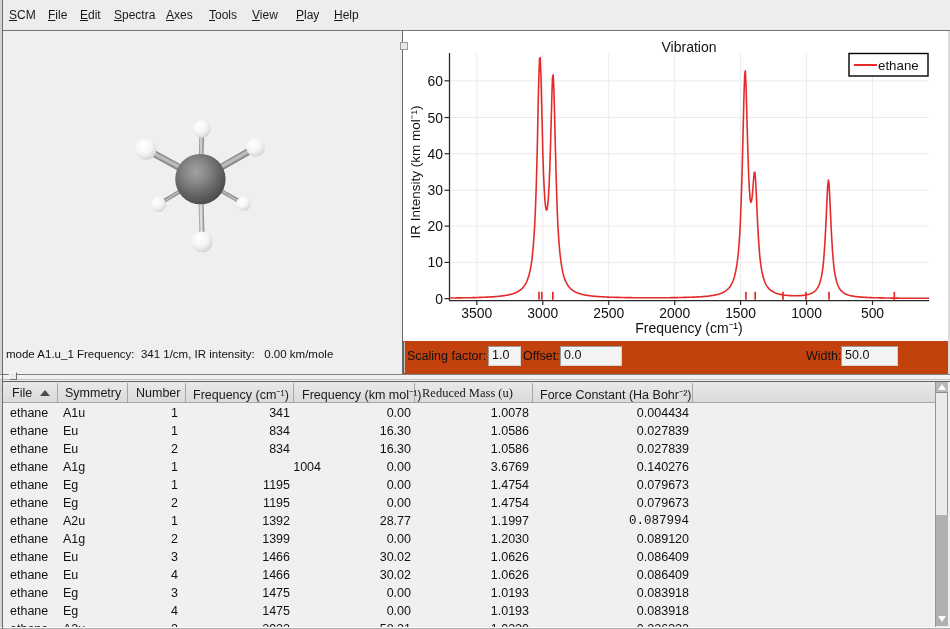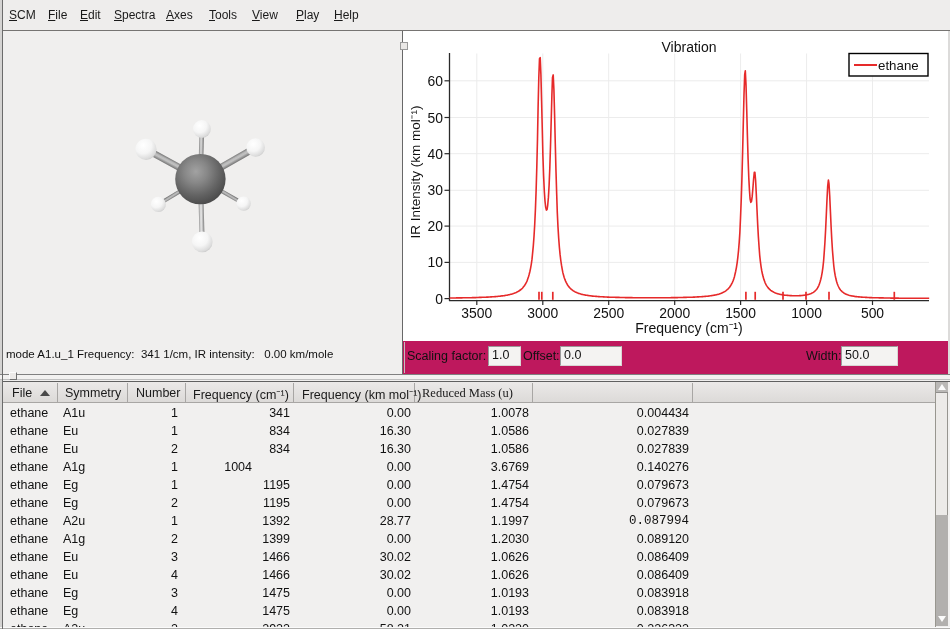--- a/index.html
+++ b/index.html
@@ -156,21 +156,21 @@
 <line x1="806.0" y1="291.8" x2="806.0" y2="299.8" stroke="#e62a2a" stroke-width="1.7"></line>
 <line x1="829.0" y1="291.8" x2="829.0" y2="299.8" stroke="#e62a2a" stroke-width="1.7"></line>
 <line x1="894.3" y1="291.8" x2="894.3" y2="299.8" stroke="#e62a2a" stroke-width="1.7"></line>
 <path d="M449.6,298.0 L450.3,298.0 L451.0,298.0 L451.7,298.0 L452.4,298.0 L453.1,298.0 L453.7,298.0 L454.4,298.0 L455.1,298.0 L455.8,298.0 L456.5,297.9 L457.2,297.9 L457.9,297.9 L458.5,297.9 L459.2,297.9 L459.9,297.9 L460.6,297.9 L461.3,297.9 L462.0,297.9 L462.7,297.8 L463.4,297.8 L464.0,297.8 L464.7,297.8 L465.4,297.8 L466.1,297.8 L466.8,297.8 L467.5,297.8 L468.2,297.7 L468.8,297.7 L469.5,297.7 L470.2,297.7 L470.9,297.7 L471.6,297.7 L472.3,297.6 L473.0,297.6 L473.6,297.6 L474.3,297.6 L475.0,297.6 L475.7,297.6 L476.4,297.5 L477.1,297.5 L477.8,297.5 L478.4,297.5 L479.1,297.4 L479.8,297.4 L480.5,297.4 L481.2,297.4 L481.9,297.3 L482.6,297.3 L483.2,297.3 L483.9,297.3 L484.6,297.2 L485.3,297.2 L486.0,297.2 L486.7,297.1 L487.4,297.1 L488.1,297.1 L488.7,297.0 L489.4,297.0 L490.1,297.0 L490.8,296.9 L491.5,296.9 L492.2,296.8 L492.9,296.8 L493.5,296.7 L494.2,296.7 L494.9,296.6 L495.6,296.6 L496.3,296.5 L497.0,296.5 L497.7,296.4 L498.3,296.3 L499.0,296.3 L499.7,296.2 L500.4,296.1 L501.1,296.0 L501.8,295.9 L502.5,295.9 L503.1,295.8 L503.8,295.7 L504.5,295.6 L505.2,295.5 L505.9,295.3 L506.6,295.2 L507.3,295.1 L507.9,295.0 L508.6,294.8 L509.3,294.7 L510.0,294.5 L510.7,294.3 L511.4,294.2 L512.1,294.0 L512.8,293.8 L513.4,293.5 L514.1,293.3 L514.8,293.0 L515.5,292.8 L516.2,292.5 L516.9,292.1 L517.6,291.8 L518.2,291.4 L518.9,291.0 L519.6,290.5 L520.3,290.0 L521.0,289.5 L521.7,288.9 L522.4,288.2 L523.0,287.5 L523.7,286.6 L524.4,285.7 L525.1,284.6 L525.8,283.5 L526.5,282.1 L527.2,280.6 L527.8,278.8 L528.5,276.7 L529.2,274.3 L529.9,271.5 L530.6,268.1 L531.3,264.1 L532.0,259.2 L532.6,253.2 L533.3,245.8 L534.0,236.5 L534.7,224.8 L535.4,209.9 L536.1,191.0 L536.8,167.3 L537.5,138.8 L538.1,107.2 L538.8,77.7 L539.5,58.7 L540.2,57.6 L540.9,74.2 L541.6,101.2 L542.3,130.1 L542.9,155.5 L543.6,175.8 L544.3,190.8 L545.0,201.1 L545.7,207.4 L546.4,210.1 L547.1,209.4 L547.7,205.3 L548.4,197.4 L549.1,185.2 L549.8,168.2 L550.5,146.2 L551.2,120.5 L551.9,95.1 L552.5,77.4 L553.2,74.9 L553.9,89.3 L554.6,115.2 L555.3,144.4 L556.0,171.5 L556.7,194.3 L557.3,212.6 L558.0,227.1 L558.7,238.4 L559.4,247.5 L560.1,254.7 L560.8,260.5 L561.5,265.2 L562.2,269.1 L562.8,272.4 L563.5,275.1 L564.2,277.4 L564.9,279.4 L565.6,281.1 L566.3,282.6 L567.0,283.9 L567.6,285.0 L568.3,286.0 L569.0,286.9 L569.7,287.7 L570.4,288.4 L571.1,289.1 L571.8,289.7 L572.4,290.2 L573.1,290.7 L573.8,291.1 L574.5,291.5 L575.2,291.9 L575.9,292.2 L576.6,292.5 L577.2,292.8 L577.9,293.1 L578.6,293.4 L579.3,293.6 L580.0,293.8 L580.7,294.0 L581.4,294.2 L582.0,294.4 L582.7,294.5 L583.4,294.7 L584.1,294.8 L584.8,295.0 L585.5,295.1 L586.2,295.2 L586.8,295.3 L587.5,295.4 L588.2,295.5 L588.9,295.6 L589.6,295.7 L590.3,295.8 L591.0,295.9 L591.7,296.0 L592.3,296.1 L593.0,296.1 L593.7,296.2 L594.4,296.3 L595.1,296.3 L595.8,296.4 L596.5,296.4 L597.1,296.5 L597.8,296.5 L598.5,296.6 L599.2,296.6 L599.9,296.7 L600.6,296.7 L601.3,296.8 L601.9,296.8 L602.6,296.8 L603.3,296.9 L604.0,296.9 L604.7,297.0 L605.4,297.0 L606.1,297.0 L606.7,297.0 L607.4,297.1 L608.1,297.1 L608.8,297.1 L609.5,297.2 L610.2,297.2 L610.9,297.2 L611.5,297.2 L612.2,297.3 L612.9,297.3 L613.6,297.3 L614.3,297.3 L615.0,297.3 L615.7,297.4 L616.4,297.4 L617.0,297.4 L617.7,297.4 L618.4,297.4 L619.1,297.4 L619.8,297.5 L620.5,297.5 L621.2,297.5 L621.8,297.5 L622.5,297.5 L623.2,297.5 L623.9,297.5 L624.6,297.5 L625.3,297.6 L626.0,297.6 L626.6,297.6 L627.3,297.6 L628.0,297.6 L628.7,297.6 L629.4,297.6 L630.1,297.6 L630.8,297.6 L631.4,297.6 L632.1,297.6 L632.8,297.7 L633.5,297.7 L634.2,297.7 L634.9,297.7 L635.6,297.7 L636.2,297.7 L636.9,297.7 L637.6,297.7 L638.3,297.7 L639.0,297.7 L639.7,297.7 L640.4,297.7 L641.1,297.7 L641.7,297.7 L642.4,297.7 L643.1,297.7 L643.8,297.7 L644.5,297.7 L645.2,297.7 L645.9,297.7 L646.5,297.7 L647.2,297.7 L647.9,297.7 L648.6,297.7 L649.3,297.7 L650.0,297.7 L650.7,297.7 L651.3,297.7 L652.0,297.7 L652.7,297.7 L653.4,297.7 L654.1,297.7 L654.8,297.7 L655.5,297.7 L656.1,297.7 L656.8,297.7 L657.5,297.7 L658.2,297.7 L658.9,297.7 L659.6,297.7 L660.3,297.7 L660.9,297.7 L661.6,297.7 L662.3,297.7 L663.0,297.7 L663.7,297.7 L664.4,297.7 L665.1,297.7 L665.8,297.7 L666.4,297.7 L667.1,297.7 L667.8,297.7 L668.5,297.7 L669.2,297.7 L669.9,297.7 L670.6,297.7 L671.2,297.6 L671.9,297.6 L672.6,297.6 L673.3,297.6 L674.0,297.6 L674.7,297.6 L675.4,297.6 L676.0,297.6 L676.7,297.6 L677.4,297.6 L678.1,297.5 L678.8,297.5 L679.5,297.5 L680.2,297.5 L680.8,297.5 L681.5,297.5 L682.2,297.5 L682.9,297.5 L683.6,297.4 L684.3,297.4 L685.0,297.4 L685.6,297.4 L686.3,297.4 L687.0,297.3 L687.7,297.3 L688.4,297.3 L689.1,297.3 L689.8,297.3 L690.5,297.2 L691.1,297.2 L691.8,297.2 L692.5,297.2 L693.2,297.1 L693.9,297.1 L694.6,297.1 L695.3,297.0 L695.9,297.0 L696.6,297.0 L697.3,296.9 L698.0,296.9 L698.7,296.9 L699.4,296.8 L700.1,296.8 L700.7,296.7 L701.4,296.7 L702.1,296.6 L702.8,296.6 L703.5,296.5 L704.2,296.5 L704.9,296.4 L705.5,296.4 L706.2,296.3 L706.9,296.2 L707.6,296.2 L708.3,296.1 L709.0,296.0 L709.7,295.9 L710.3,295.8 L711.0,295.7 L711.7,295.6 L712.4,295.5 L713.1,295.4 L713.8,295.3 L714.5,295.1 L715.2,295.0 L715.8,294.9 L716.5,294.7 L717.2,294.5 L717.9,294.4 L718.6,294.2 L719.3,294.0 L720.0,293.7 L720.6,293.5 L721.3,293.2 L722.0,292.9 L722.7,292.6 L723.4,292.3 L724.1,291.9 L724.8,291.5 L725.4,291.1 L726.1,290.6 L726.8,290.0 L727.5,289.4 L728.2,288.8 L728.9,288.0 L729.6,287.2 L730.2,286.3 L730.9,285.2 L731.6,284.0 L732.3,282.6 L733.0,281.0 L733.7,279.1 L734.4,276.9 L735.0,274.3 L735.7,271.2 L736.4,267.6 L737.1,263.1 L737.8,257.6 L738.5,250.9 L739.2,242.4 L739.9,231.7 L740.5,218.1 L741.2,200.8 L741.9,179.1 L742.6,152.7 L743.3,123.0 L744.0,94.4 L744.7,74.6 L745.3,70.9 L746.0,84.5 L746.7,108.7 L747.4,135.5 L748.1,159.3 L748.8,177.9 L749.5,191.0 L750.1,199.1 L750.8,202.4 L751.5,201.4 L752.2,196.4 L752.9,188.3 L753.6,179.0 L754.3,172.4 L754.9,172.3 L755.6,180.3 L756.3,194.1 L757.0,209.8 L757.7,224.6 L758.4,237.1 L759.1,247.2 L759.7,255.3 L760.4,261.7 L761.1,266.8 L761.8,271.0 L762.5,274.3 L763.2,277.1 L763.9,279.4 L764.6,281.3 L765.2,283.0 L765.9,284.4 L766.6,285.6 L767.3,286.6 L768.0,287.6 L768.7,288.4 L769.4,289.1 L770.0,289.7 L770.7,290.3 L771.4,290.8 L772.1,291.2 L772.8,291.6 L773.5,292.0 L774.2,292.4 L774.8,292.7 L775.5,292.9 L776.2,293.2 L776.9,293.4 L777.6,293.7 L778.3,293.9 L779.0,294.0 L779.6,294.2 L780.3,294.4 L781.0,294.5 L781.7,294.6 L782.4,294.8 L783.1,294.9 L783.8,295.0 L784.4,295.1 L785.1,295.2 L785.8,295.2 L786.5,295.3 L787.2,295.4 L787.9,295.4 L788.6,295.5 L789.3,295.5 L789.9,295.6 L790.6,295.6 L791.3,295.6 L792.0,295.7 L792.7,295.7 L793.4,295.7 L794.1,295.7 L794.7,295.7 L795.4,295.7 L796.1,295.7 L796.8,295.7 L797.5,295.7 L798.2,295.7 L798.9,295.7 L799.5,295.6 L800.2,295.6 L800.9,295.6 L801.6,295.5 L802.3,295.5 L803.0,295.4 L803.7,295.3 L804.3,295.2 L805.0,295.1 L805.7,295.0 L806.4,294.9 L807.1,294.8 L807.8,294.6 L808.5,294.4 L809.1,294.2 L809.8,294.0 L810.5,293.8 L811.2,293.5 L811.9,293.1 L812.6,292.8 L813.3,292.4 L814.0,291.9 L814.6,291.4 L815.3,290.7 L816.0,290.0 L816.7,289.2 L817.4,288.2 L818.1,287.0 L818.8,285.6 L819.4,283.9 L820.1,281.8 L820.8,279.3 L821.5,276.2 L822.2,272.3 L822.9,267.3 L823.6,261.0 L824.2,252.9 L824.9,242.7 L825.6,230.0 L826.3,215.0 L827.0,199.2 L827.7,186.0 L828.4,180.0 L829.0,183.7 L829.7,195.5 L830.4,211.1 L831.1,226.5 L831.8,239.8 L832.5,250.7 L833.2,259.3 L833.8,266.0 L834.5,271.3 L835.2,275.5 L835.9,278.8 L836.6,281.5 L837.3,283.7 L838.0,285.5 L838.7,287.0 L839.3,288.2 L840.0,289.3 L840.7,290.2 L841.4,290.9 L842.1,291.6 L842.8,292.2 L843.5,292.7 L844.1,293.2 L844.8,293.6 L845.5,293.9 L846.2,294.2 L846.9,294.5 L847.6,294.8 L848.3,295.0 L848.9,295.2 L849.6,295.4 L850.3,295.6 L851.0,295.7 L851.7,295.9 L852.4,296.0 L853.1,296.1 L853.7,296.3 L854.4,296.4 L855.1,296.5 L855.8,296.6 L856.5,296.6 L857.2,296.7 L857.9,296.8 L858.5,296.9 L859.2,296.9 L859.9,297.0 L860.6,297.0 L861.3,297.1 L862.0,297.1 L862.7,297.2 L863.4,297.2 L864.0,297.3 L864.7,297.3 L865.4,297.4 L866.1,297.4 L866.8,297.4 L867.5,297.5 L868.2,297.5 L868.8,297.5 L869.5,297.6 L870.2,297.6 L870.9,297.6 L871.6,297.6 L872.3,297.7 L873.0,297.7 L873.6,297.7 L874.3,297.7 L875.0,297.7 L875.7,297.8 L876.4,297.8 L877.1,297.8 L877.8,297.8 L878.4,297.8 L879.1,297.9 L879.8,297.9 L880.5,297.9 L881.2,297.9 L881.9,297.9 L882.6,297.9 L883.2,297.9 L883.9,298.0 L884.6,298.0 L885.3,298.0 L886.0,298.0 L886.7,298.0 L887.4,298.0 L888.1,298.0 L888.7,298.0 L889.4,298.0 L890.1,298.0 L890.8,298.1 L891.5,298.1 L892.2,298.1 L892.9,298.1 L893.5,298.1 L894.2,298.1 L894.9,298.1 L895.6,298.1 L896.3,298.1 L897.0,298.1 L897.7,298.1 L898.3,298.1 L899.0,298.2 L899.7,298.2 L900.4,298.2 L901.1,298.2 L901.8,298.2 L902.5,298.2 L903.1,298.2 L903.8,298.2 L904.5,298.2 L905.2,298.2 L905.9,298.2 L906.6,298.2 L907.3,298.2 L907.9,298.2 L908.6,298.2 L909.3,298.2 L910.0,298.2 L910.7,298.2 L911.4,298.2 L912.1,298.3 L912.8,298.3 L913.4,298.3 L914.1,298.3 L914.8,298.3 L915.5,298.3 L916.2,298.3 L916.9,298.3 L917.6,298.3 L918.2,298.3 L918.9,298.3 L919.6,298.3 L920.3,298.3 L921.0,298.3 L921.7,298.3 L922.4,298.3 L923.0,298.3 L923.7,298.3 L924.4,298.3 L925.1,298.3 L925.8,298.3 L926.5,298.3 L927.2,298.3 L927.8,298.3 L928.5,298.3 L929.2,298.3" fill="none" stroke="#e62a2a" stroke-width="1.6" stroke-linejoin="round"></path>
 <rect x="849" y="53.5" width="79" height="22.5" fill="#fff" stroke="#000" stroke-width="1.4"></rect>
 <line x1="854" y1="65" x2="877" y2="65" stroke="#e62a2a" stroke-width="2"></line>
 <text x="878" y="70" font-size="13.3" fill="#111" font-family="Liberation Sans">ethane</text>
 </svg>
   </div>
 
-<div id="controls" class="abs" style="left:403px;top:341px;width:545px;height:33px;background:#be185d;font-size:12.5px;color:#111;">
+<div id="controls" class="abs" style="left:403px;top:341px;width:545px;height:33px;background:#c2410c;font-size:12.5px;color:#111;">
 <div style="position:absolute;left:1px;top:1px;width:1px;height:31px;background:#c2c0bc;"></div>
 <div class="abs" style="left:4px;top:8px;">Scaling factor:</div>
 <div style="background:#f4f3f2;border:1px solid;border-color:#9a9a9a #d8d6d4 #d8d6d4 #9a9a9a;box-sizing:border-box;font-size:12.5px;color:#111;padding:1px 0 0 3px;position:absolute;left:85px;top:5px;width:33px;height:20px;">1.0</div>
 <div class="abs" style="left:120px;top:8px;">Offset:</div>
 <div style="background:#f4f3f2;border:1px solid;border-color:#9a9a9a #d8d6d4 #d8d6d4 #9a9a9a;box-sizing:border-box;font-size:12.5px;color:#111;padding:1px 0 0 3px;position:absolute;left:157px;top:5px;width:62px;height:20px;">0.0</div>
 <div class="abs" style="left:403px;top:8px;">Width:</div>
 <div style="background:#f4f3f2;border:1px solid;border-color:#9a9a9a #d8d6d4 #d8d6d4 #9a9a9a;box-sizing:border-box;font-size:12.5px;color:#111;padding:1px 0 0 3px;position:absolute;left:438px;top:5px;width:57px;height:20px;">50.0</div>
 </div>
 
 <div class="abs" style="left:0;top:374px;width:950px;height:1px;background:#808080;"></div>
@@ -184,20 +184,21 @@
 <span style="position:absolute;left:291px;top:1px;width:1px;height:20px;background:#a8a6a4;"></span>
 <span style="position:absolute;left:412px;top:1px;width:1px;height:20px;background:#a8a6a4;"></span>
 <span style="position:absolute;left:530px;top:1px;width:1px;height:20px;background:#a8a6a4;"></span>
 <span style="position:absolute;left:690px;top:1px;width:1px;height:20px;background:#a8a6a4;"></span>
 <span style="position:absolute;left:10px;top:4px;">File</span>
 <span style="position:absolute;left:63px;top:4px;">Symmetry</span>
 <span style="position:absolute;left:134px;top:4px;">Number</span>
 <span style="position:absolute;left:191px;top:4px;">Frequency (cm⁻¹)</span>
 <span style="position:absolute;left:300px;top:4px;">Frequency (km mol⁻¹)</span>
 <span style="position:absolute;left:420px;top:4px;font-family:Liberation Serif, serif;">Reduced Mass (u)</span>
+<span style="position:absolute;left:538px;top:4px;">Force Constant (Ha Bohr⁻²)</span>
 <span style="position:absolute;left:38px;top:8px;width:0;height:0;border-left:5px solid transparent;border-right:5px solid transparent;border-bottom:6px solid #4a4a4a;"></span>
 </div>
 <div style="position:absolute;left:0;top:22.5px;width:933px;height:18px;font-size:12.5px;color:#111;">
 <span style="position:absolute;left:8px;top:2px;">ethane</span>
 <span style="position:absolute;left:61px;top:2px;">A1u</span>
 <span style="position:absolute;right:757px;top:2px;">1</span>
 <span style="position:absolute;right:645px;top:2px;">341</span>
 <span style="position:absolute;right:524px;top:2px;">0.00</span>
 <span style="position:absolute;right:406px;top:2px;">1.0078</span>
 <span style="position:absolute;right:246px;top:2px;text-align:right;">0.004434</span>
@@ -217,21 +218,21 @@
 <span style="position:absolute;right:757px;top:2px;">2</span>
 <span style="position:absolute;right:645px;top:2px;">834</span>
 <span style="position:absolute;right:524px;top:2px;">16.30</span>
 <span style="position:absolute;right:406px;top:2px;">1.0586</span>
 <span style="position:absolute;right:246px;top:2px;">0.027839</span>
 </div>
 <div style="position:absolute;left:0;top:76.7px;width:933px;height:18px;font-size:12.5px;color:#111;">
 <span style="position:absolute;left:8px;top:2px;">ethane</span>
 <span style="position:absolute;left:61px;top:2px;">A1g</span>
 <span style="position:absolute;right:757px;top:2px;">1</span>
-<span style="position:absolute;right:683px;top:2px;">1004</span>
+<span style="position:absolute;right:614px;top:2px;">1004</span>
 <span style="position:absolute;right:524px;top:2px;">0.00</span>
 <span style="position:absolute;right:406px;top:2px;">3.6769</span>
 <span style="position:absolute;right:246px;top:2px;">0.140276</span>
 </div>
 <div style="position:absolute;left:0;top:94.7px;width:933px;height:18px;font-size:12.5px;color:#111;">
 <span style="position:absolute;left:8px;top:2px;">ethane</span>
 <span style="position:absolute;left:61px;top:2px;">Eg</span>
 <span style="position:absolute;right:757px;top:2px;">1</span>
 <span style="position:absolute;right:645px;top:2px;">1195</span>
 <span style="position:absolute;right:524px;top:2px;">0.00</span>

